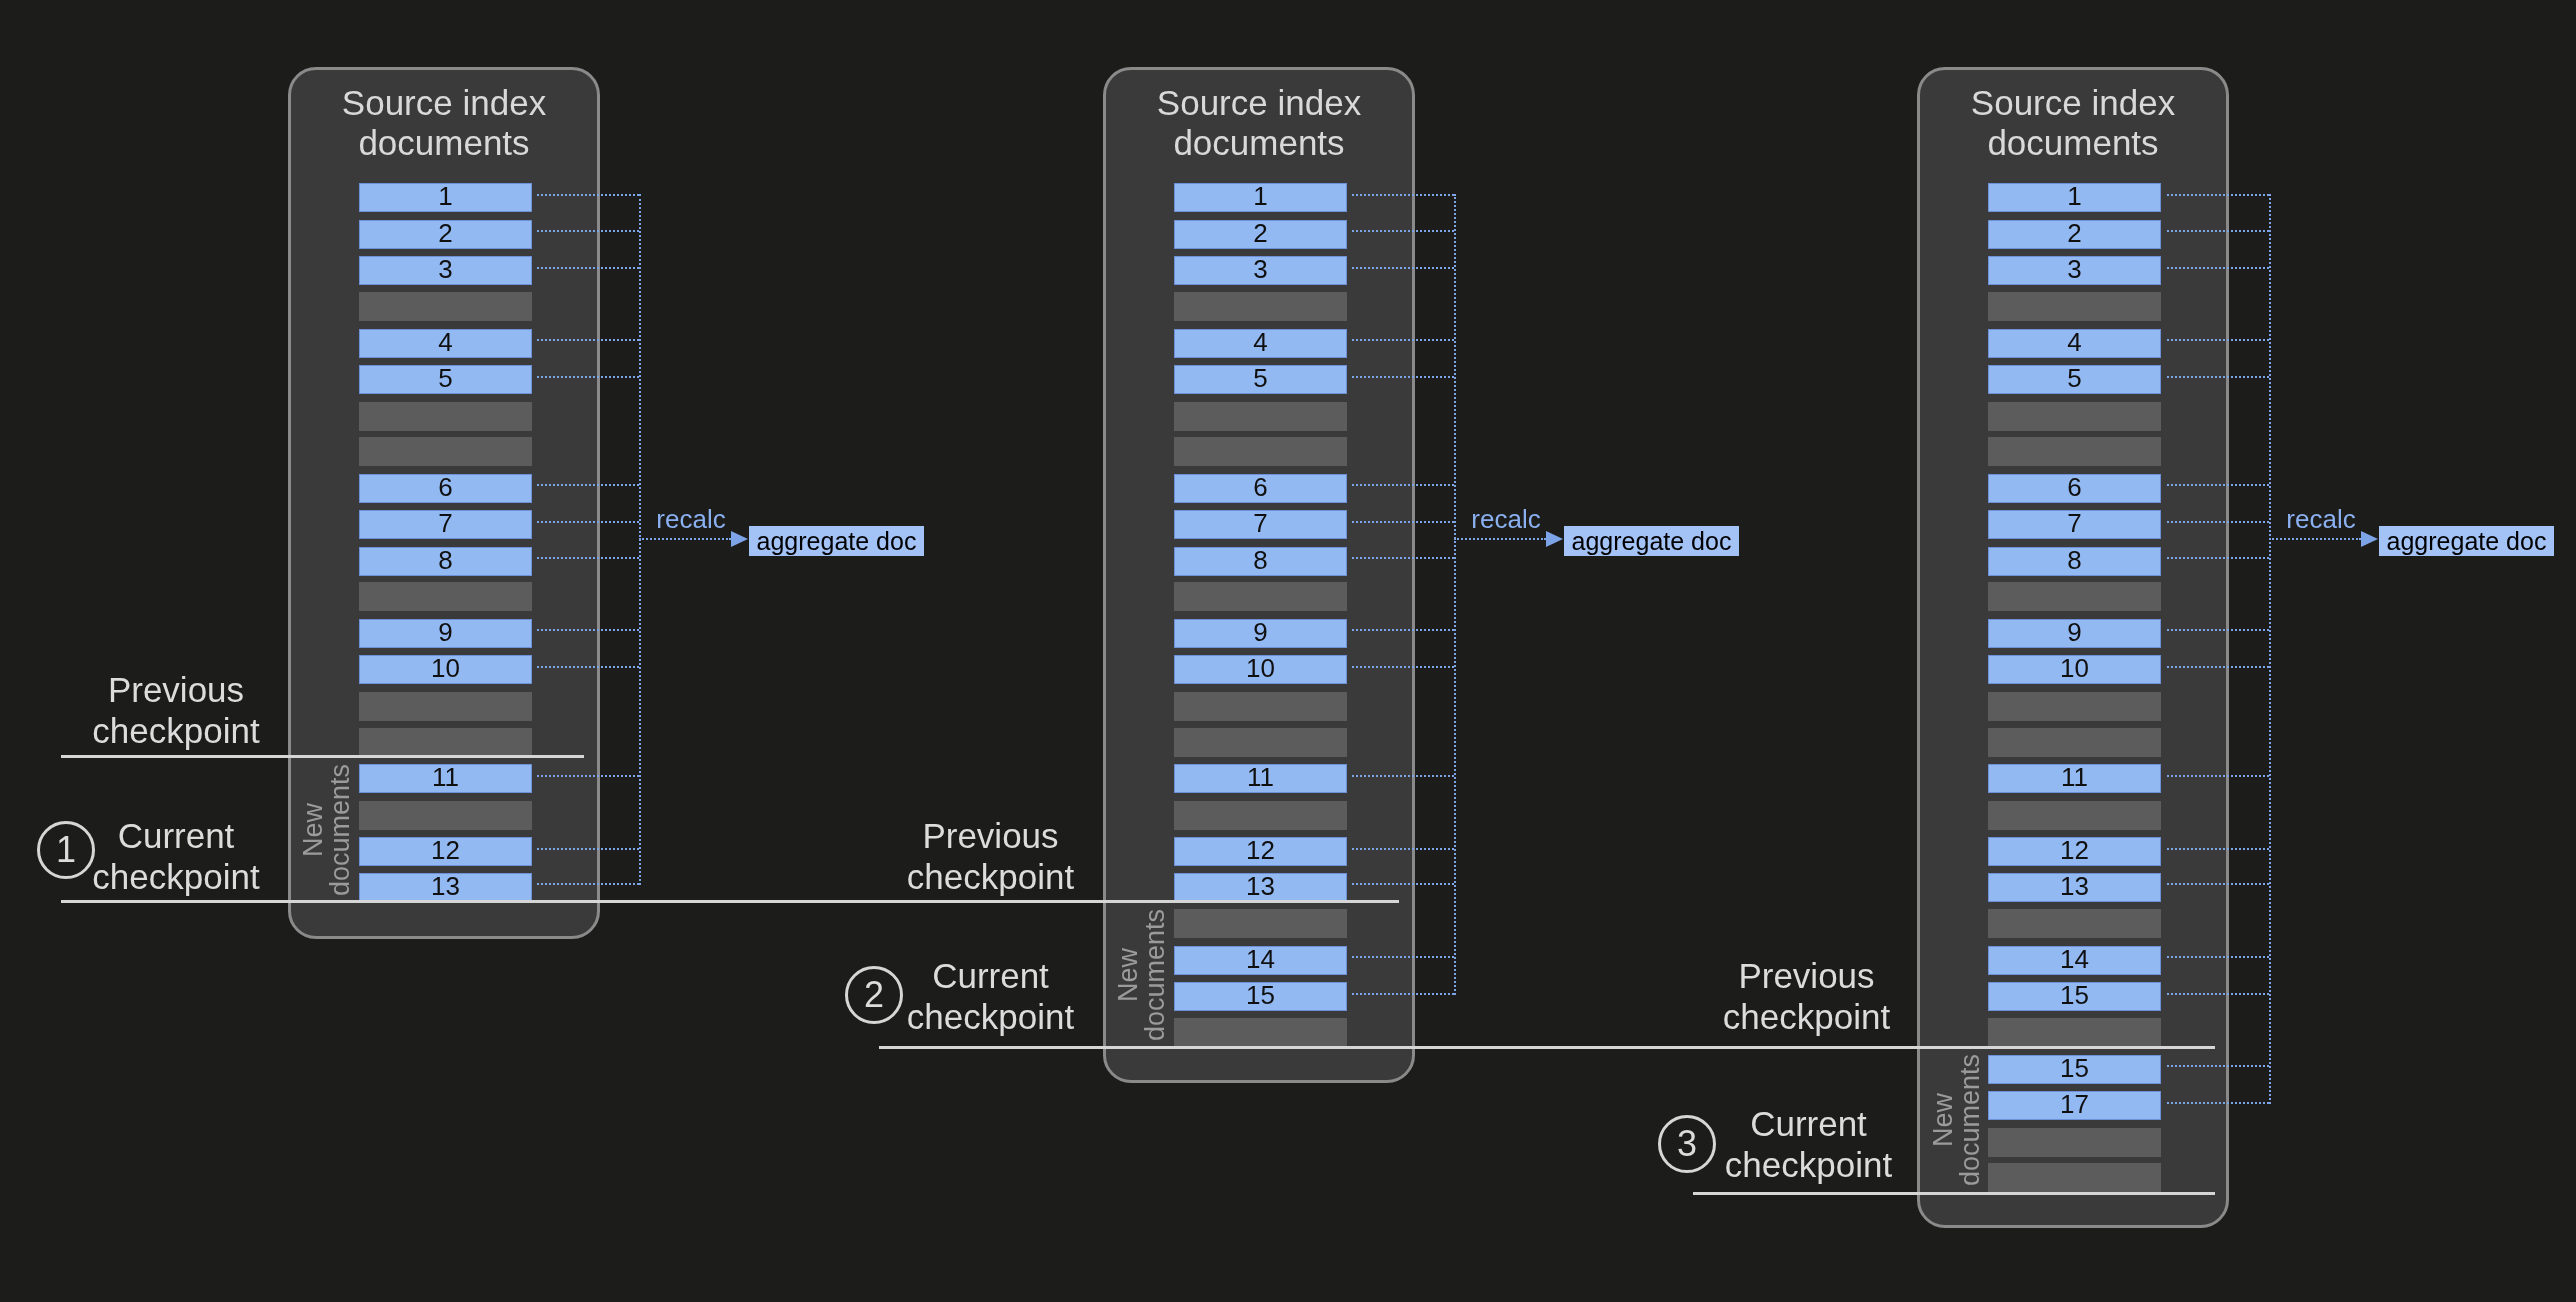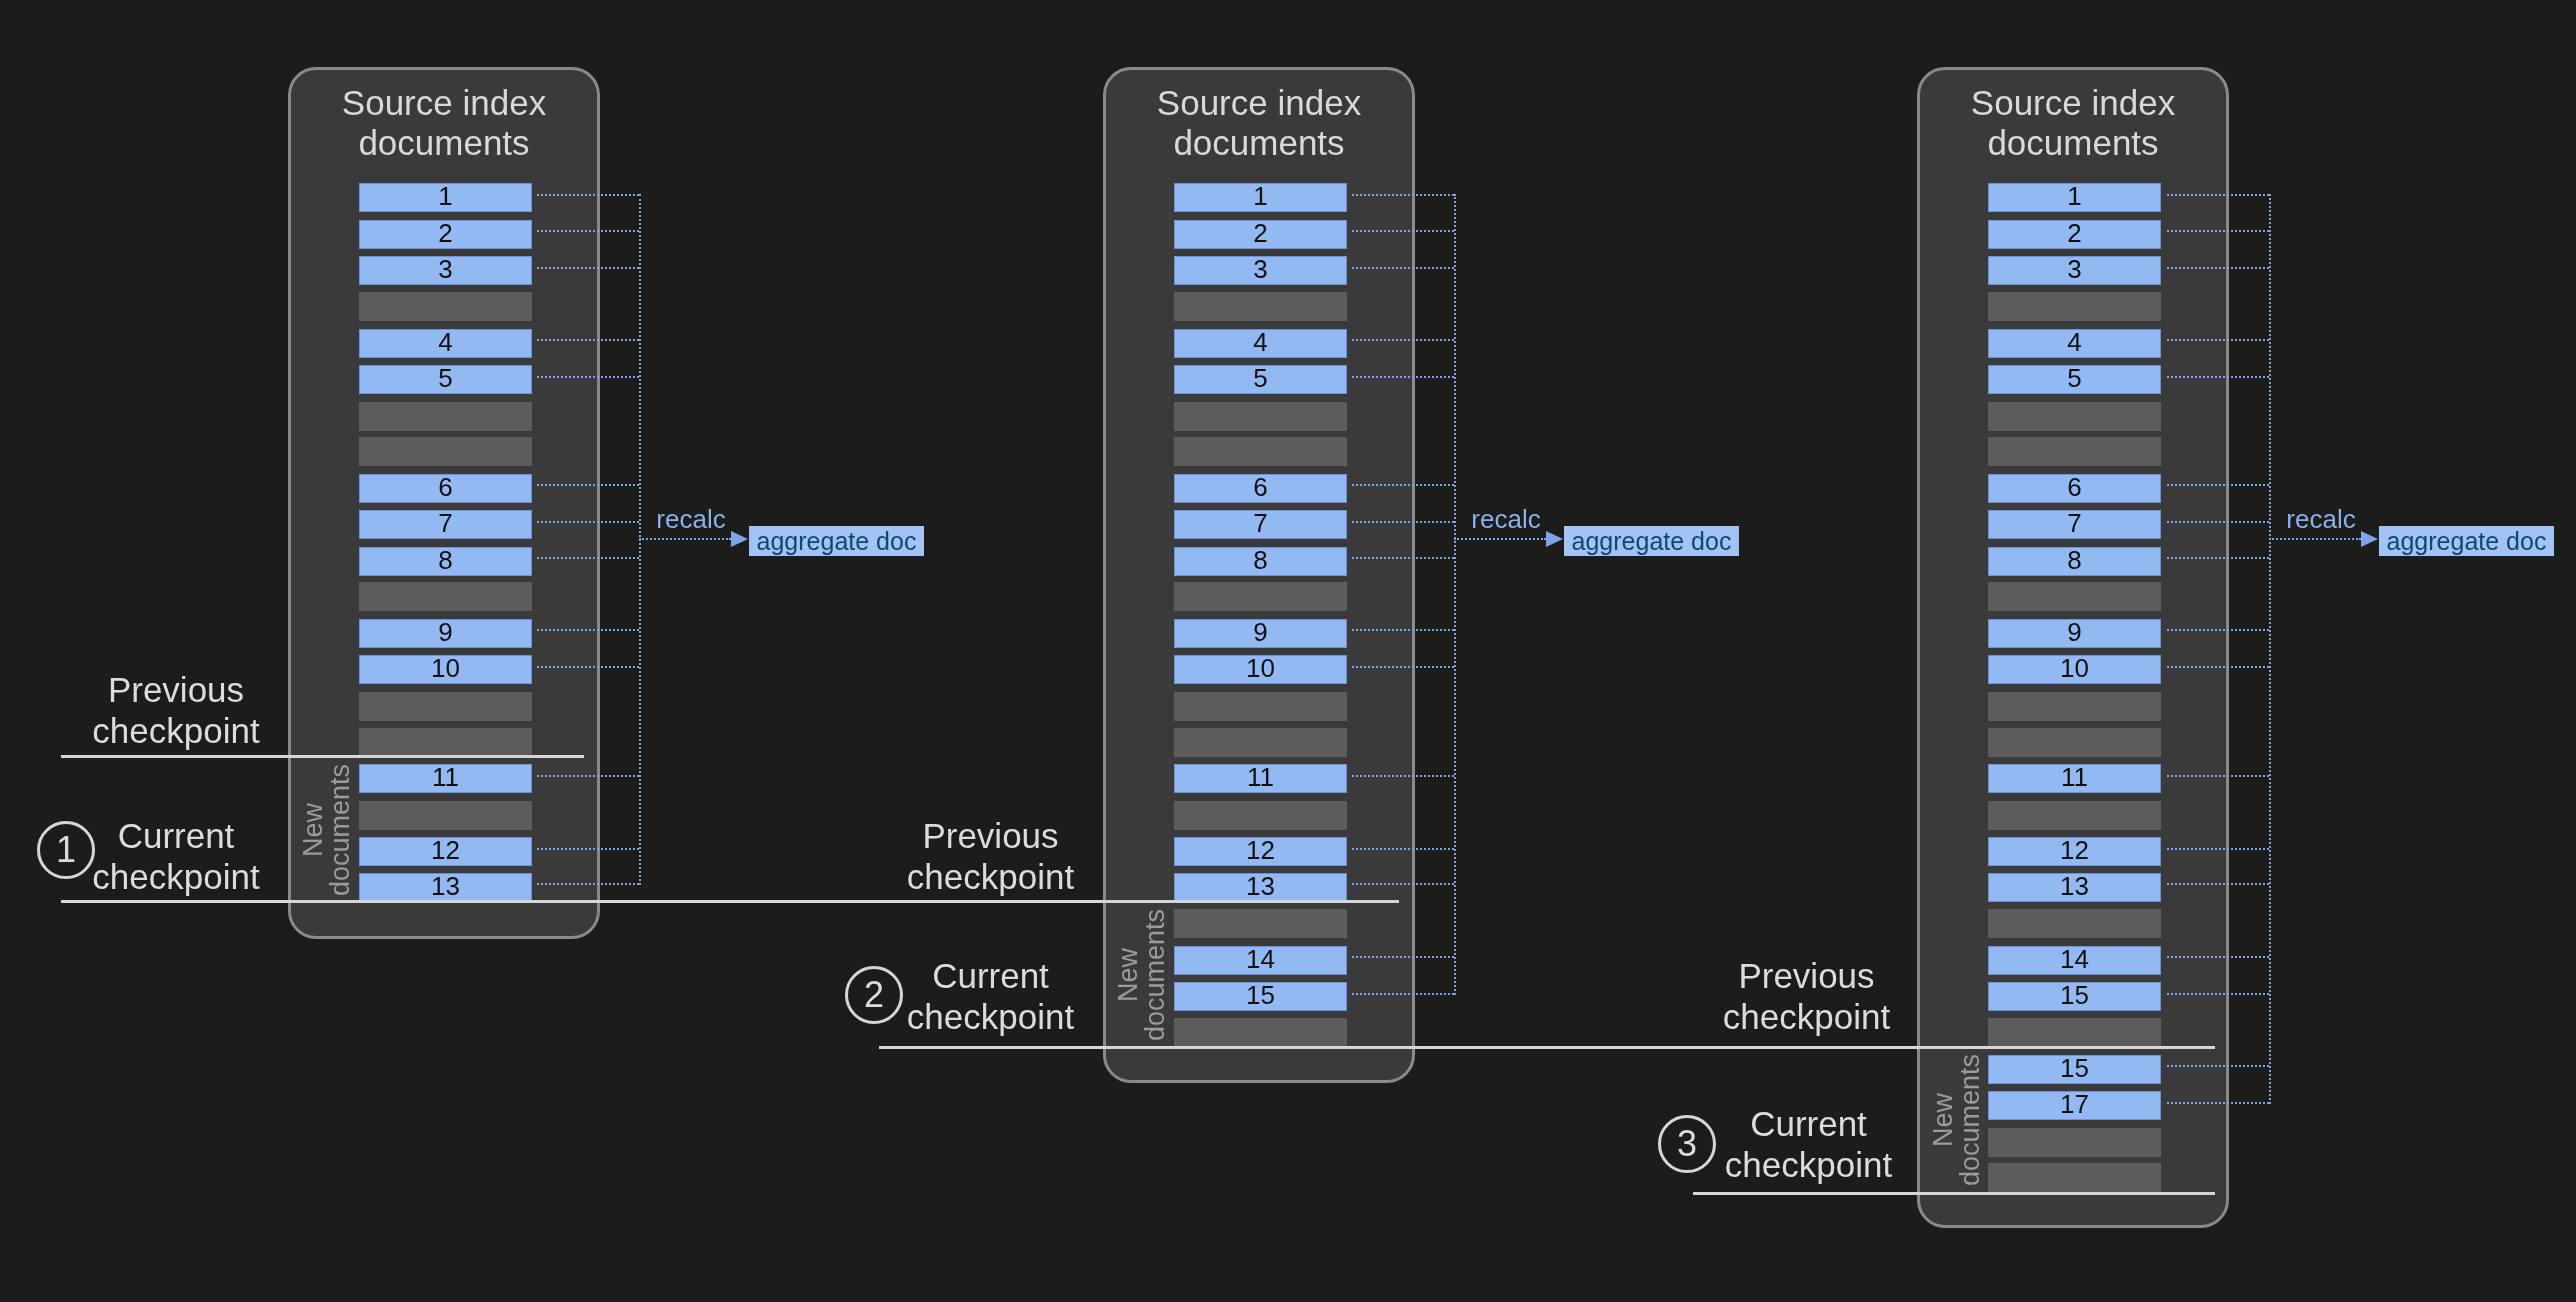--- a/index.html
+++ b/index.html
@@ -35,21 +35,21 @@
     position:absolute;width:0;height:0;z-index:5;
     border-top:8.4px solid transparent;border-bottom:8.4px solid transparent;
     border-left:17px solid var(--conn,#7ea4e8);
   }
   .recalc{
     position:absolute;width:150px;text-align:center;
     font-size:26px;color:var(--accent,#8ab0f0);z-index:5;
   }
   .agg{
     position:absolute;box-sizing:border-box;
-    background:var(--agg,#a3c2f6);color:#0c4a6e;
+    background:var(--agg,#a3c2f6);color:#000000;
     font-size:25px;line-height:30px;text-align:center;z-index:5;
   }
   .cp-line{position:absolute;height:2.8px;background:var(--line,#d6d6d6);z-index:6;}
   .cp-label{
     position:absolute;width:337px;text-align:center;
     font-size:35px;line-height:41px;color:var(--label,#dcdcdc);z-index:6;
   }
   .cp-label span{display:block;}
   .badge{
     position:absolute;box-sizing:border-box;width:58px;height:58px;

